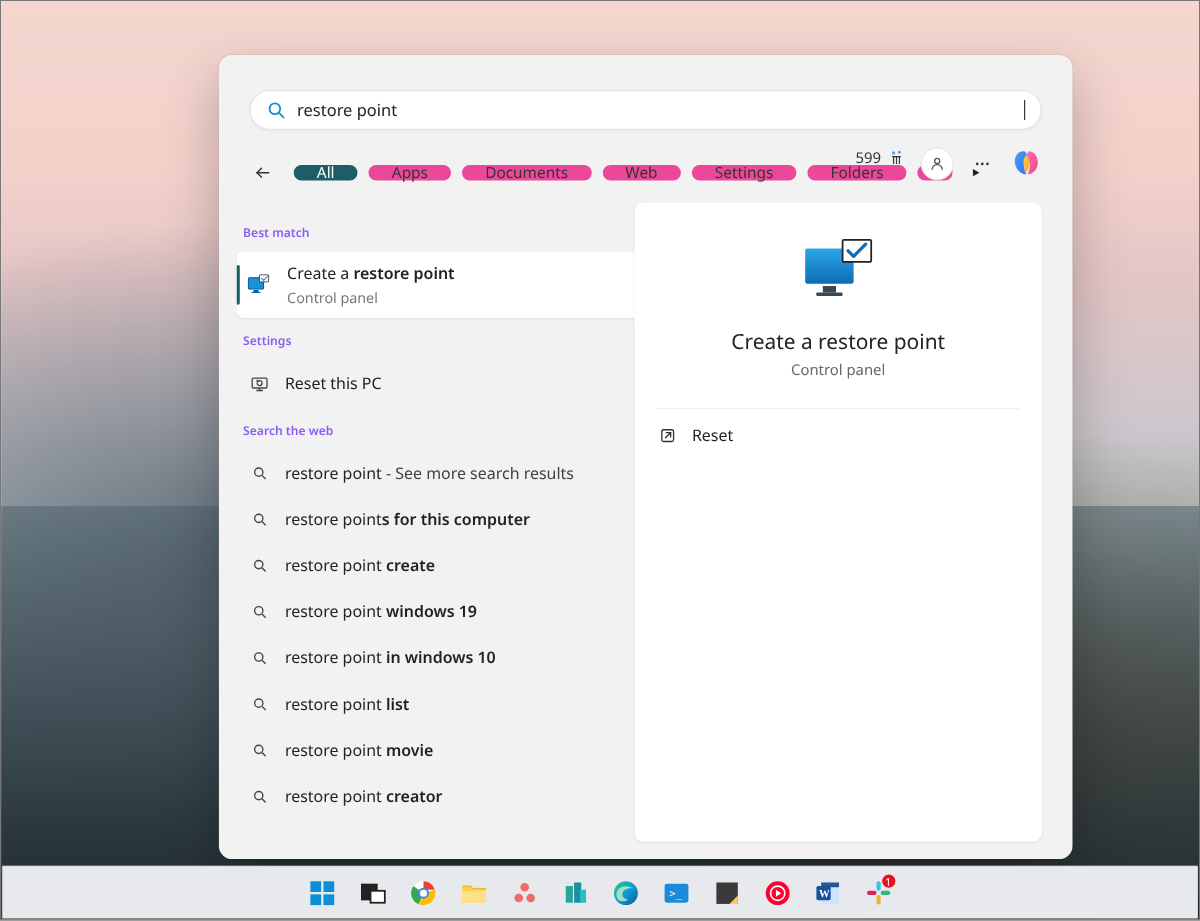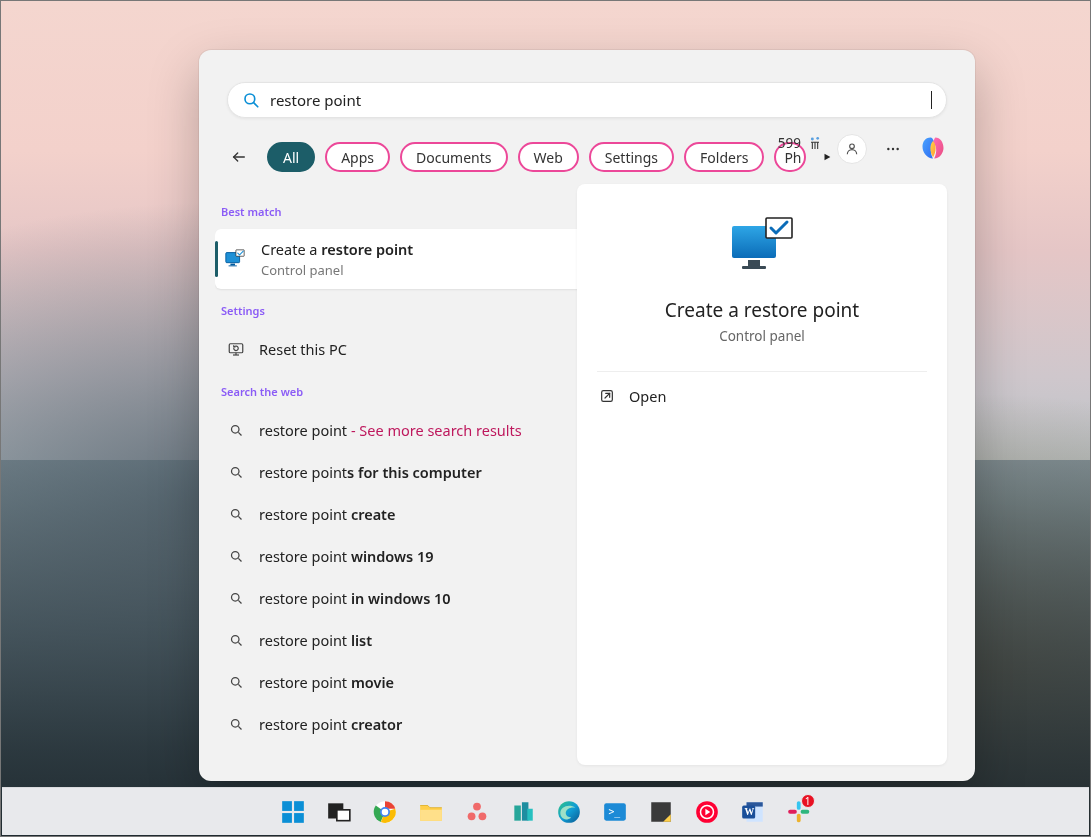--- a/index.html
+++ b/index.html
@@ -48,22 +48,22 @@
 
   .filters-row {
     position: absolute; left: 28px; right: 28px; top: 84px; height: 46px;
     display: flex; align-items: center; gap: 10px;
   }
   .back-btn {
     width: 24px; height: 30px; display:flex; align-items:center; justify-content:center;
     margin-right: 6px; cursor:pointer;
   }
   .chip {
-    height: 30px; padding: 0 14px; border-radius: 16px;
-    background: #fff; border: 2px solid #ec4899;
+    height: 14px; padding: 0 14px; border-radius: 16px;
+    background: #fff; border: 7px solid #ec4899;
     font-size: 14px; color: #333;
     display: inline-flex; align-items: center; cursor: pointer;
   }
   .chip.active { background: #1c5d68; color: #fff; border-color: #1c5d68; }
   .chip.truncated { width: 32px; padding:0 8px; overflow:hidden; white-space:nowrap; }
 
   .right-tools {
     position: absolute; right: 28px; top: 84px; height: 46px;
     display: flex; align-items: flex-start; gap: 14px;
   }
@@ -84,21 +84,21 @@
     display: flex; align-items: center;
     padding: 8px 12px 8px 10px;
     border-radius: 6px;
     cursor: pointer;
     position: relative;
   }
   .result-item .icon-slot { width: 22px; display:flex; justify-content:center; margin-right: 12px; flex-shrink:0;}
   .result-item .text-slot { flex: 1; min-width: 0; }
   .result-title { font-size: 14.5px; color: #222; }
   .result-title .bold { font-weight: 600; }
-  .result-title .gray { color: #be185d; }
+  .result-title .gray { color: #404040; }
   .result-sub { font-size: 13px; color: #777; margin-top: 2px; }
   .result-item .chev { flex-shrink:0; margin-left: 8px; opacity:0.65;}
   .best-match-card {
     background: #fff; border-radius: 6px;
     box-shadow: 0 1px 2px rgba(0,0,0,0.08);
     padding: 10px 12px 10px 0px;
     display:flex; align-items:center;
     position:relative;
   }
   .best-match-card::before {
@@ -427,21 +427,21 @@
     </div>
     <div class="preview-title">Create a restore point</div>
     <div class="preview-sub">Control panel</div>
     <div class="preview-divider"></div>
     <div class="preview-action-row">
       <svg width="16" height="16" viewBox="0 0 24 24" fill="none" stroke="#333" stroke-width="1.8" stroke-linecap="round">
           <rect x="4" y="4" width="16" height="16" rx="2.5"></rect>
           <polyline points="10 8 16 8 16 14"></polyline>
           <line x1="16" y1="8" x2="9" y2="15"></line>
         </svg>
-      <span>Open</span>
+      <span>Reset</span>
     </div>
   </div>
 
 </div>
 
 <div class="taskbar">
   <div class="task-icon">
     <svg viewBox="0 0 24 24">
         <rect x="2" y="2" width="9" height="9" fill="#0b8fd6"></rect>
         <rect x="13" y="2" width="9" height="9" fill="#0b8fd6"></rect>

